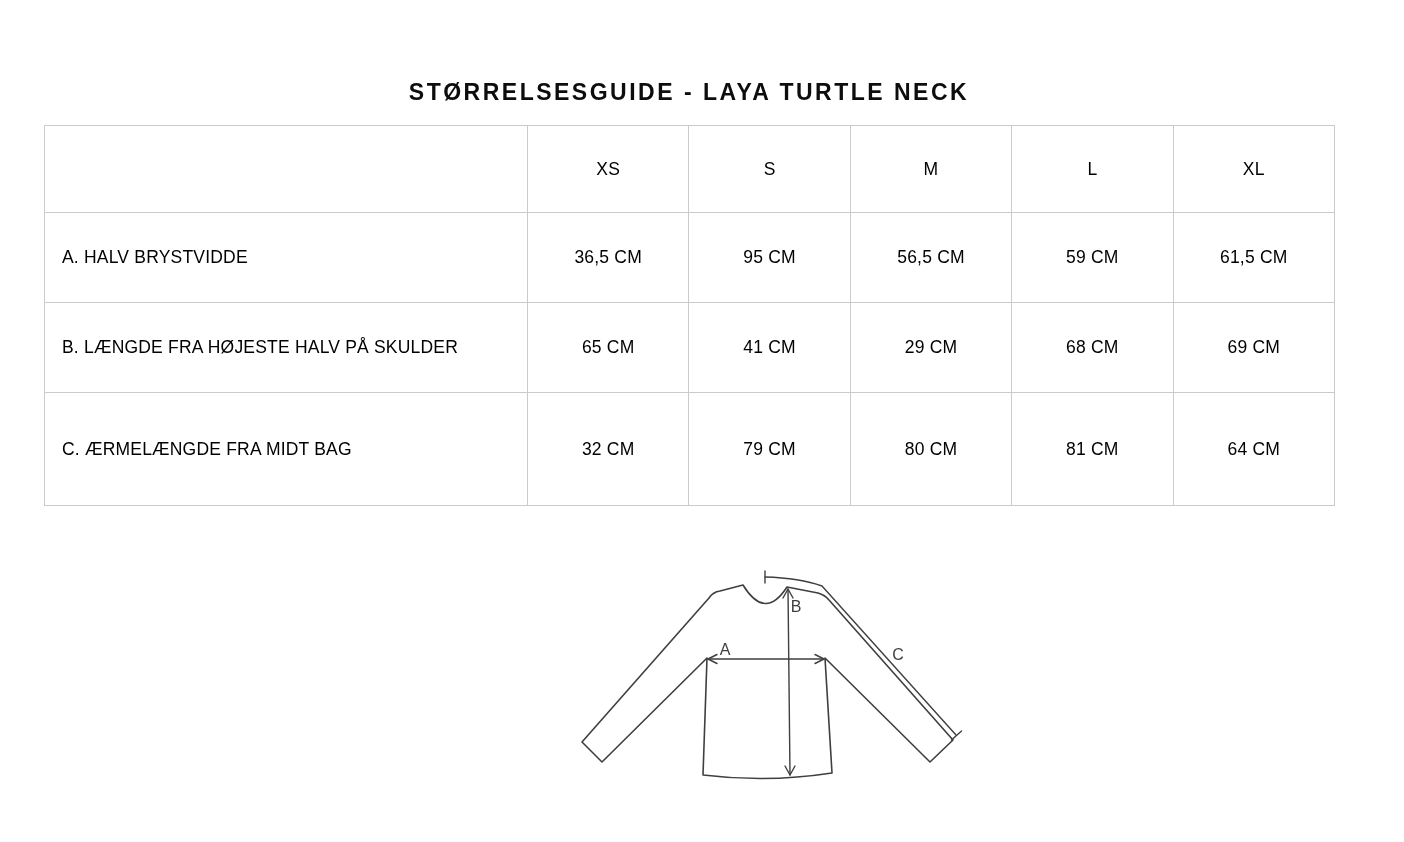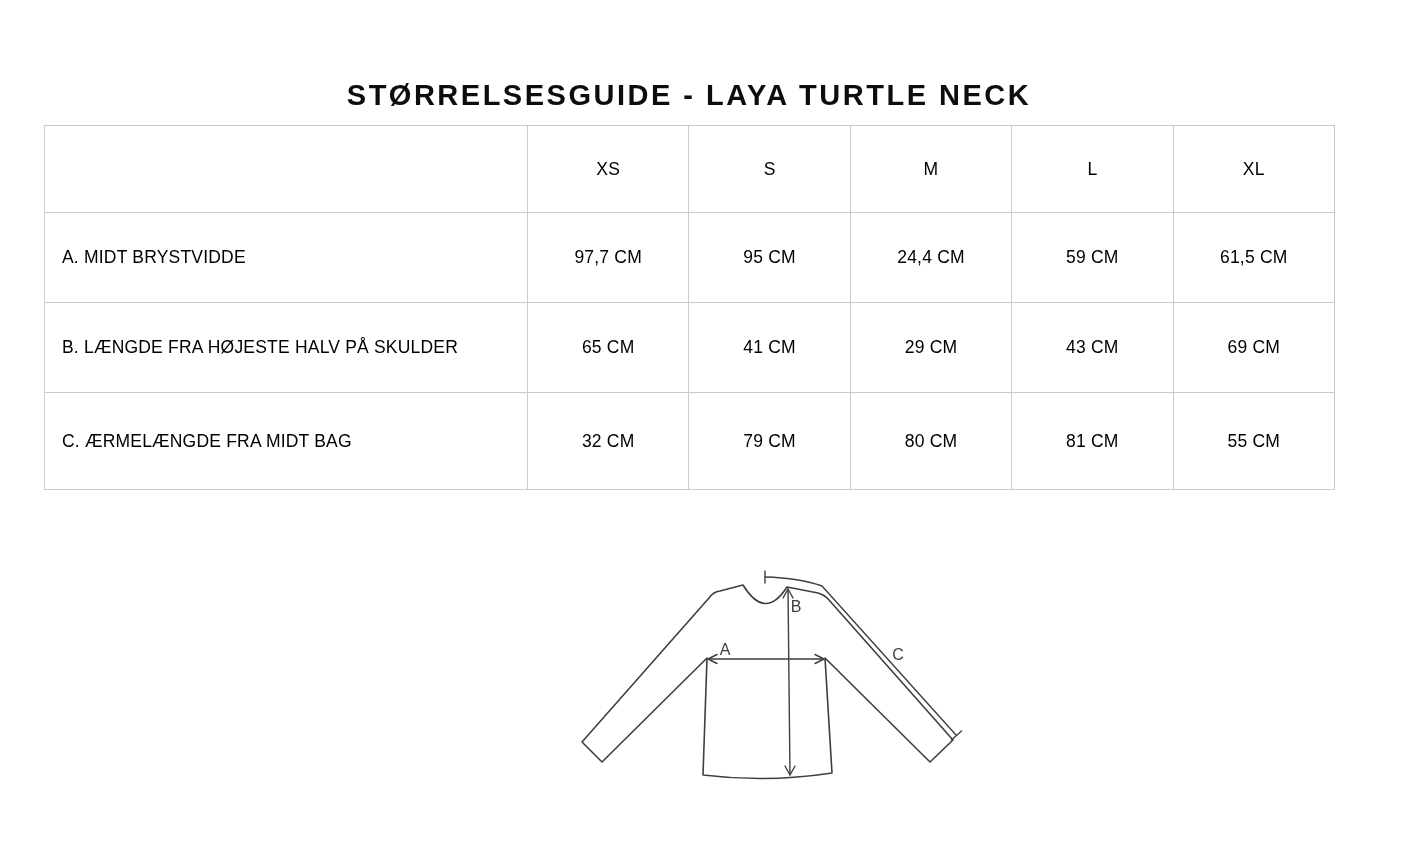--- a/index.html
+++ b/index.html
@@ -9,21 +9,21 @@
     font-family: "Liberation Sans", sans-serif;
     color: #000000;
     overflow: hidden;
     position: relative;
   }
   .page-title {
     position: absolute;
     left: 44px; top: 79px;
     width: 1290px;
     text-align: center;
-    font-size: 29px;
+    font-size: 23px;
     font-weight: bold;
     letter-spacing: 2.5px;
     color: #0d0d0d;
     white-space: nowrap;
   }
   table.size-guide {
     position: absolute;
     left: 44px; top: 125px;
     width: 1290px;
     border-collapse: collapse;
@@ -36,21 +36,21 @@
     border: 1px solid #cbcbcb;
     text-align: center;
     vertical-align: middle;
     font-weight: normal;
     padding: 0;
   }
   table.size-guide col.label-col { width: 483px; }
   table.size-guide col.size-col  { width: 161.4px; }
   table.size-guide thead tr { height: 87px; padding-left: 28px; }
   table.size-guide tbody tr { height: 90px; }
-  table.size-guide tbody tr:last-child { height: 97px; }
+  table.size-guide tbody tr:last-child { height: 113px; }
   table.size-guide td.label-cell {
     text-align: left;
     padding-left: 17px;
   }
   .garment-diagram {
     position: absolute;
     left: 570px; top: 555px;
     width: 420px; height: 250px;
   }
   .garment-diagram text {
@@ -78,42 +78,42 @@
         <th></th>
         <th>XS</th>
         <th>S</th>
         <th>M</th>
         <th>L</th>
         <th>XL</th>
       </tr>
   </thead>
   <tbody>
       <tr>
-        <td class="label-cell">A. MIDT BRYSTVIDDE</td>
-        <td>97,7 CM</td>
+        <td class="label-cell">A. HALV BRYSTVIDDE</td>
+        <td>36,5 CM</td>
         <td>95 CM</td>
-        <td>24,4 CM</td>
+        <td>56,5 CM</td>
         <td>59 CM</td>
         <td>61,5 CM</td>
       </tr>
       <tr>
         <td class="label-cell">B. LÆNGDE FRA HØJESTE HALV PÅ SKULDER</td>
         <td>65 CM</td>
         <td>41 CM</td>
         <td>29 CM</td>
-        <td>43 CM</td>
+        <td>68 CM</td>
         <td>69 CM</td>
       </tr>
       <tr>
         <td class="label-cell">C. ÆRMELÆNGDE FRA MIDT BAG</td>
         <td>32 CM</td>
         <td>79 CM</td>
         <td>80 CM</td>
         <td>81 CM</td>
-        <td>55 CM</td>
+        <td>64 CM</td>
       </tr>
     </tbody>
 </table>
 
 <svg class="garment-diagram" viewBox="0 0 420 250" xmlns="http://www.w3.org/2000/svg">
   <g fill="none" stroke-width="1.6" stroke-linecap="round" stroke-linejoin="round" stroke="#3f3f3f">
     <path d="M 173,30
              Q 195,66 217,32
              L 248,38 Q 255,40 259,45
              L 383,185

